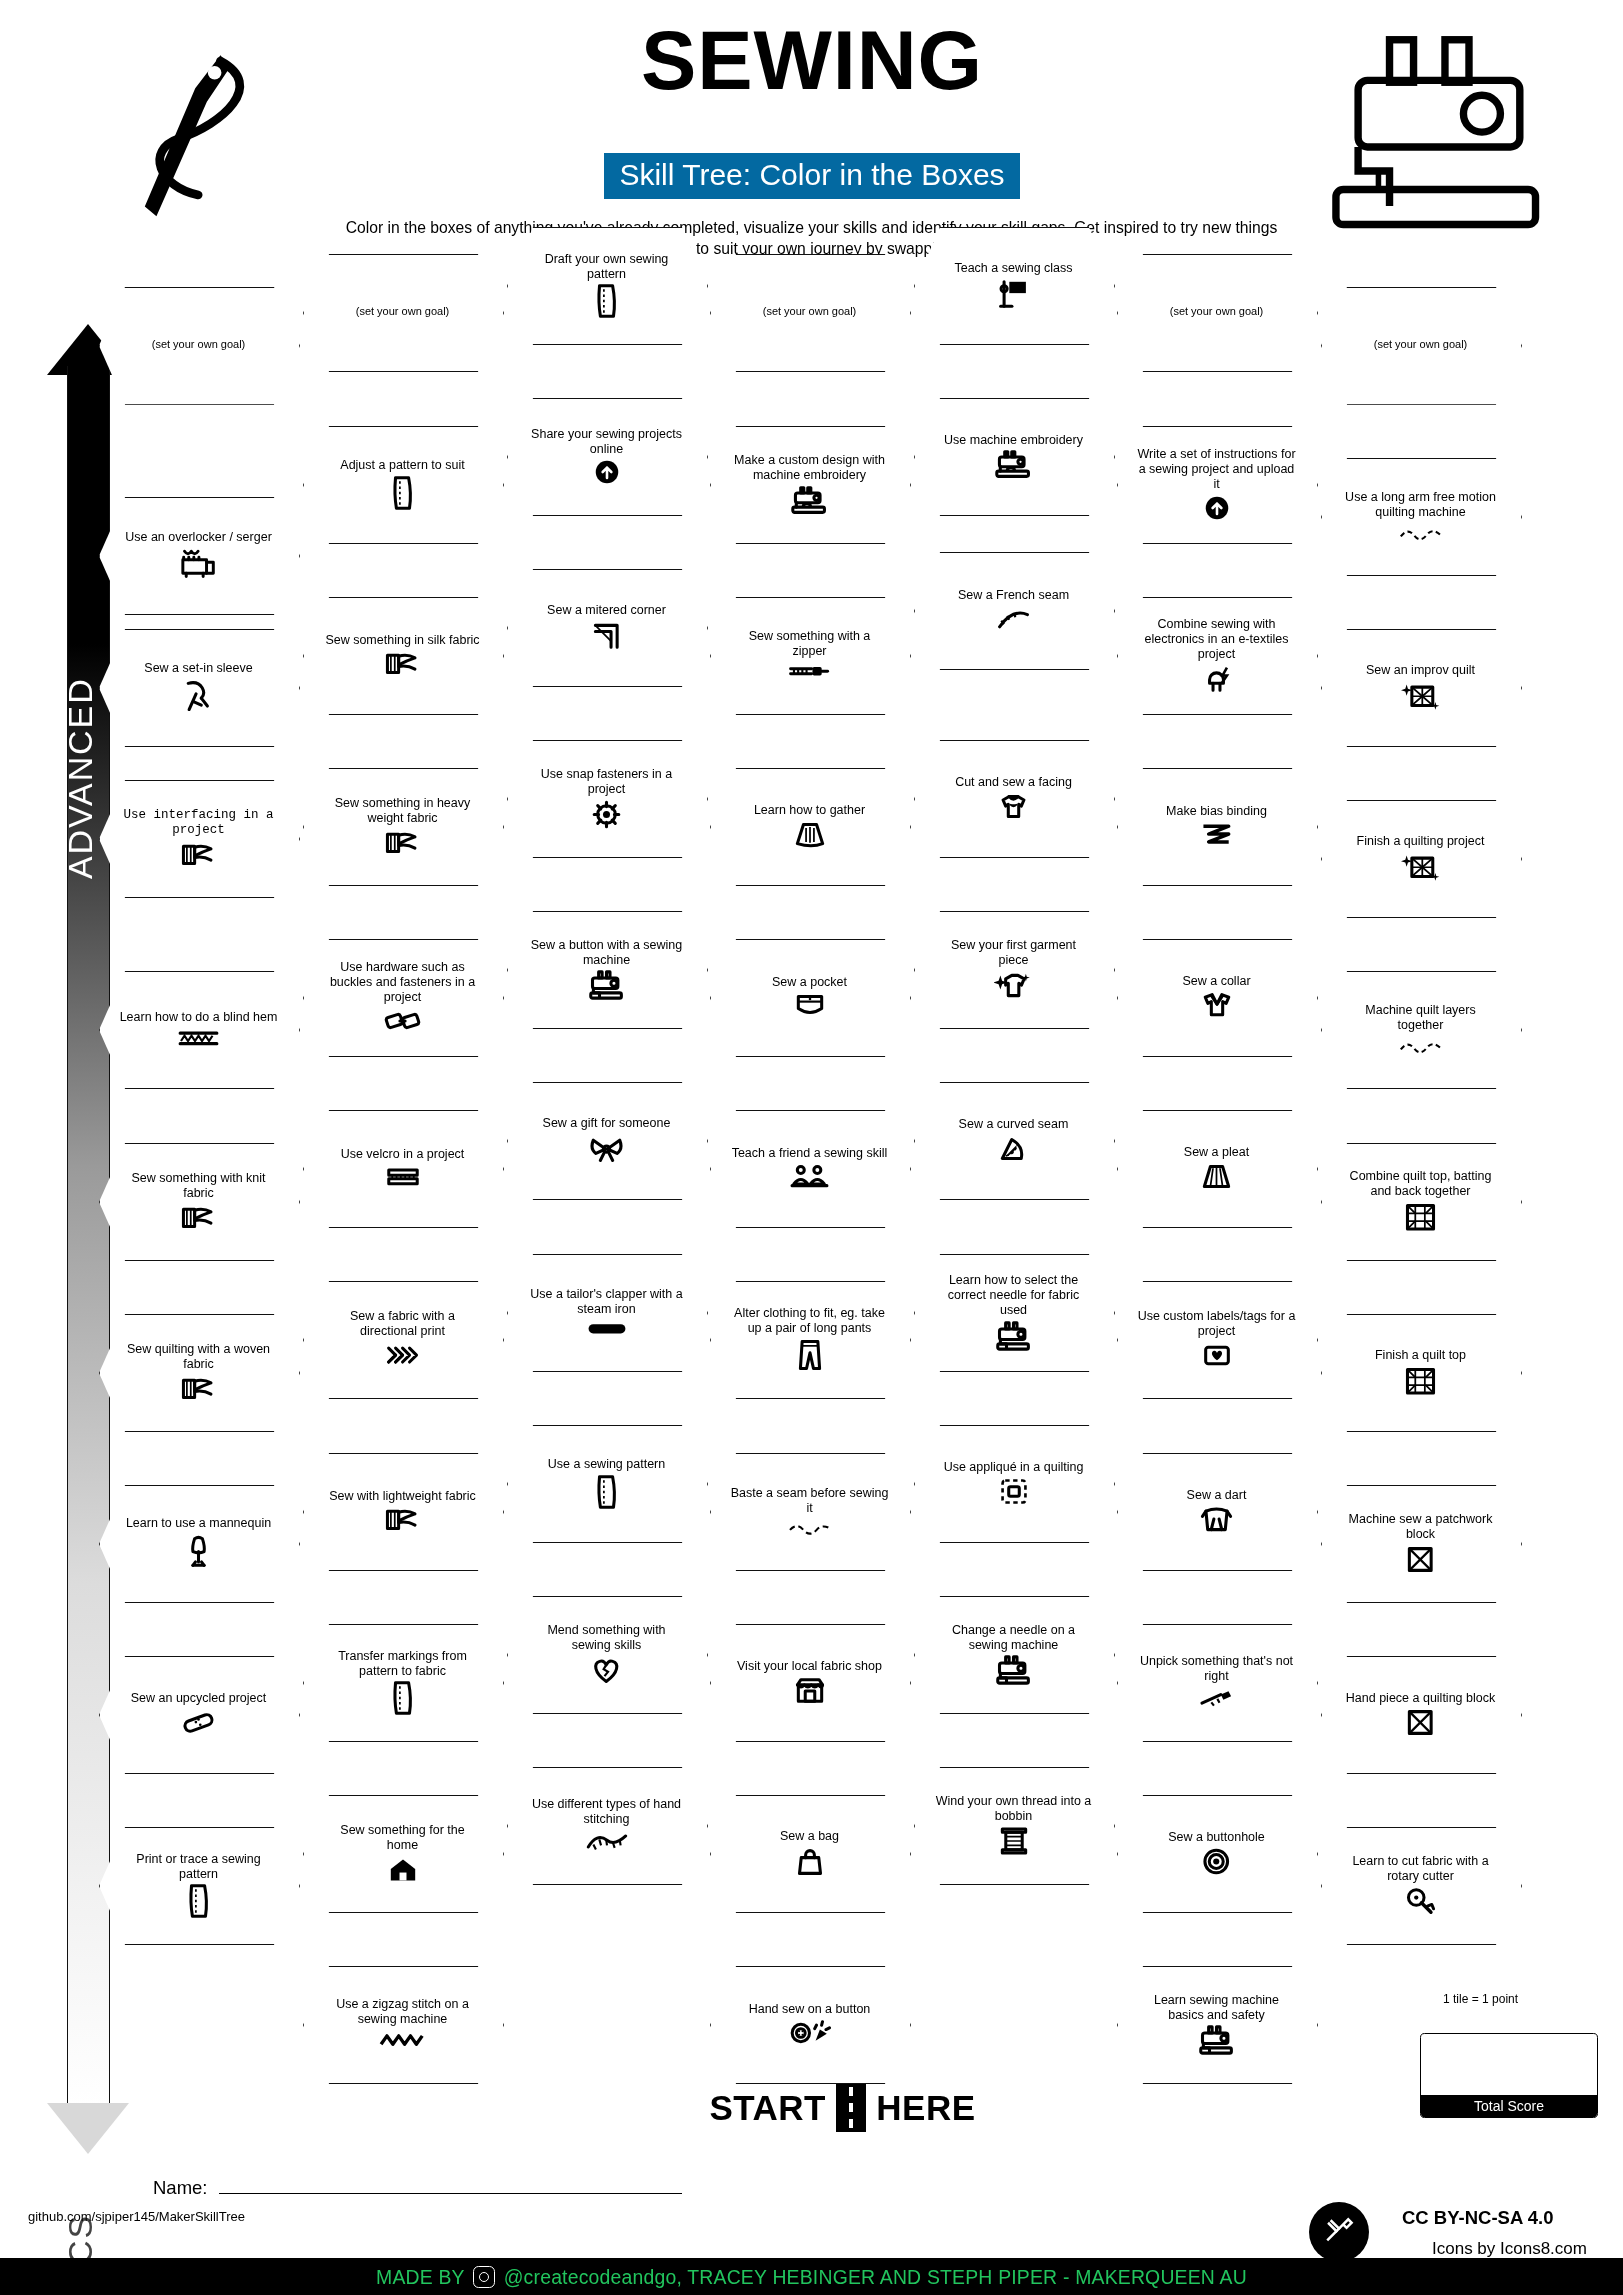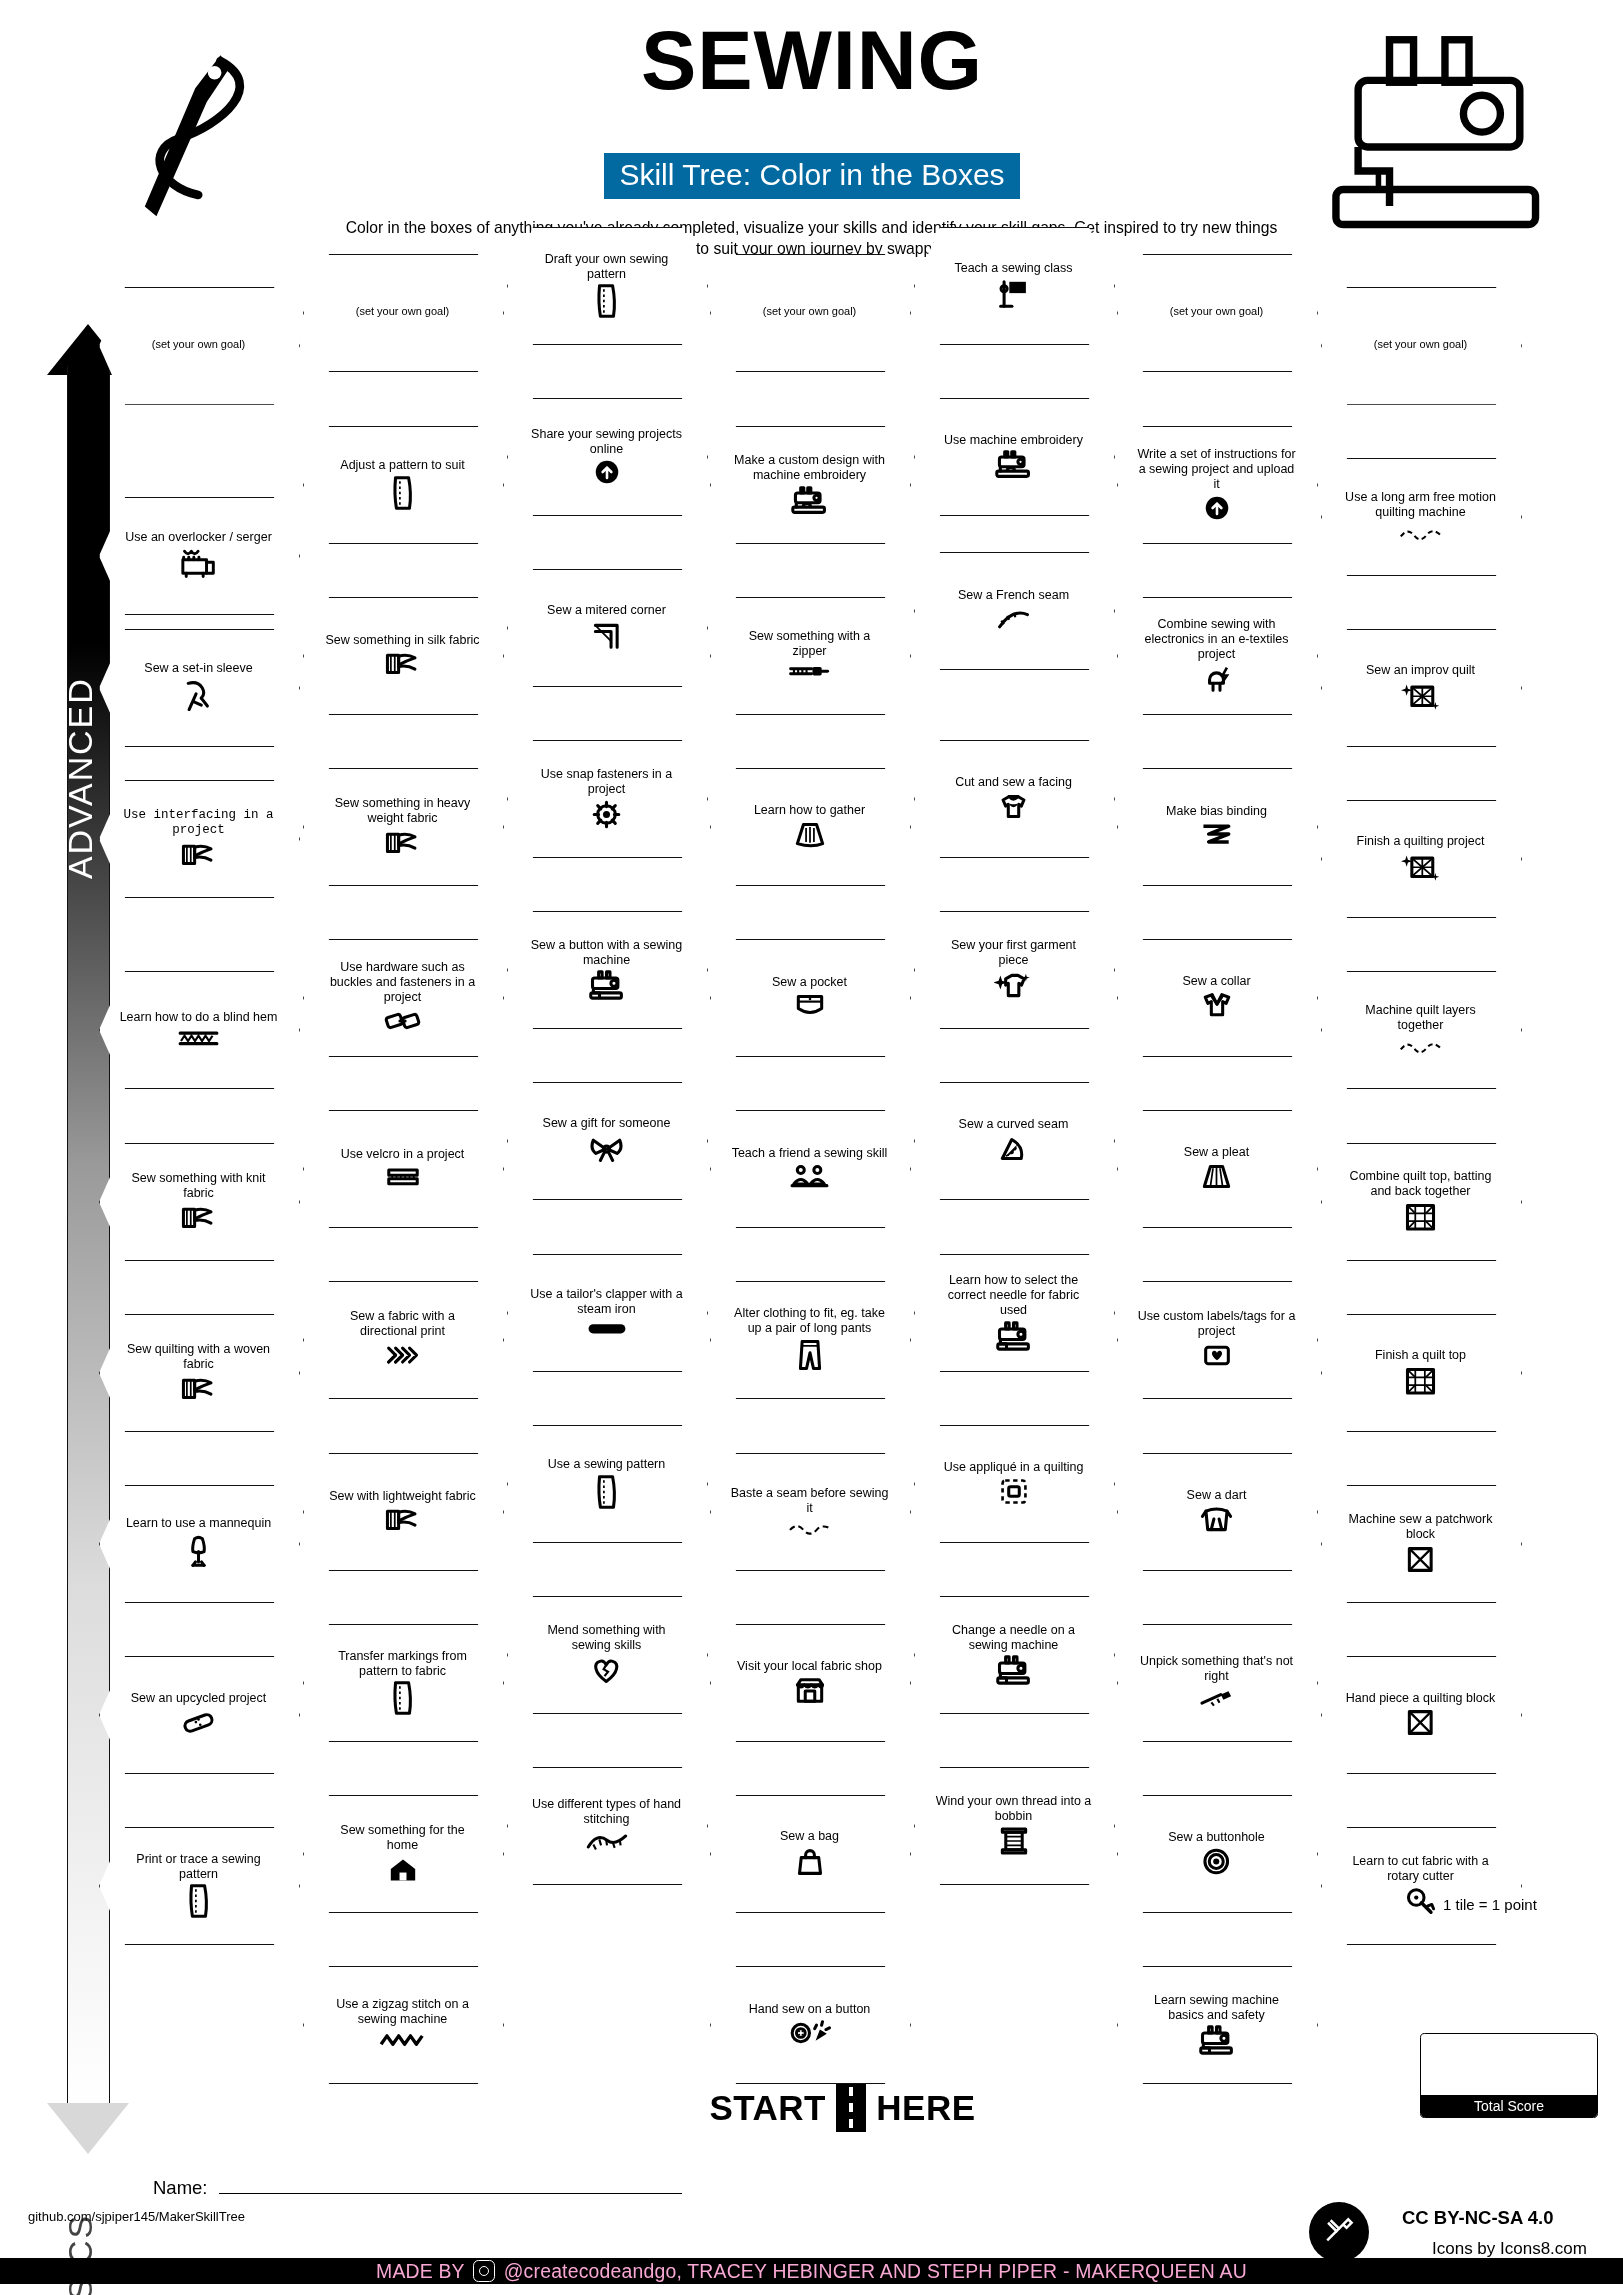--- a/index.html
+++ b/index.html
@@ -44,27 +44,27 @@
   #startline .word{font-size:35px;font-weight:bold;letter-spacing:0.5px;}
   #roadbox{width:30px;height:48px;background:#000;position:relative;}
   #roadbox .dash{position:absolute;left:13px;width:3.7px;background:#fff;}
 
   #namerow{position:absolute;left:153px;top:2174px;width:648px;font-size:18.5px;}
   #namerow .line{display:inline-block;border-bottom:1.9px solid #000;width:463px;height:18.5px;margin-left:6.5px;}
   #ghurl{position:absolute;left:28px;top:2209px;font-size:13px;}
 
   #scorebox{position:absolute;left:1420px;top:2033px;width:176px;height:83px;border:1.9px solid #000;border-radius:4.6px;overflow:hidden;}
   #scorelabel{position:absolute;left:0;bottom:0;width:100%;background:#000;color:#fff;text-align:center;font-size:14px;padding:2.8px 0;}
-  #tilepoint{position:absolute;left:1443px;top:1896px;font-size:15px;}
+  #tilepoint{position:absolute;left:1443px;top:1992px;font-size:12px;}
 
   #cc{position:absolute;left:1402px;top:2207px;font-size:18.5px;font-weight:bold;}
   #icons8{position:absolute;left:1432px;top:2239px;font-size:17px;}
   #ccbadge{position:absolute;left:1309px;top:2202px;width:60px;height:60px;border-radius:50%;background:#000;color:#fff;display:flex;align-items:center;justify-content:center;}
 
-  #footer{position:absolute;left:0;top:2258px;width:1623px;height:26px;background:#000;color:#f9a8d4;display:flex;align-items:center;justify-content:center;gap:8.3px;font-size:19.4px;letter-spacing:0.2px;}
+  #footer{position:absolute;left:0;top:2258px;width:1623px;height:38px;background:#000;color:#22c55e;display:flex;align-items:center;justify-content:center;gap:8.3px;font-size:19.4px;letter-spacing:0.2px;}
   #footer .ig{display:inline-block;width:20.4px;height:20.4px;border:1.9px solid #fff;border-radius:5.6px;position:relative;}
   #footer .ig:after{content:"";position:absolute;left:5.1px;top:5.1px;width:8.3px;height:8.3px;border:1.9px solid #fff;border-radius:50%;}
 </style>
 </head>
 <body>
 
 <div id="page">
 
   <div id="header">
     <svg class="needle" viewBox="0 0 200 200">

